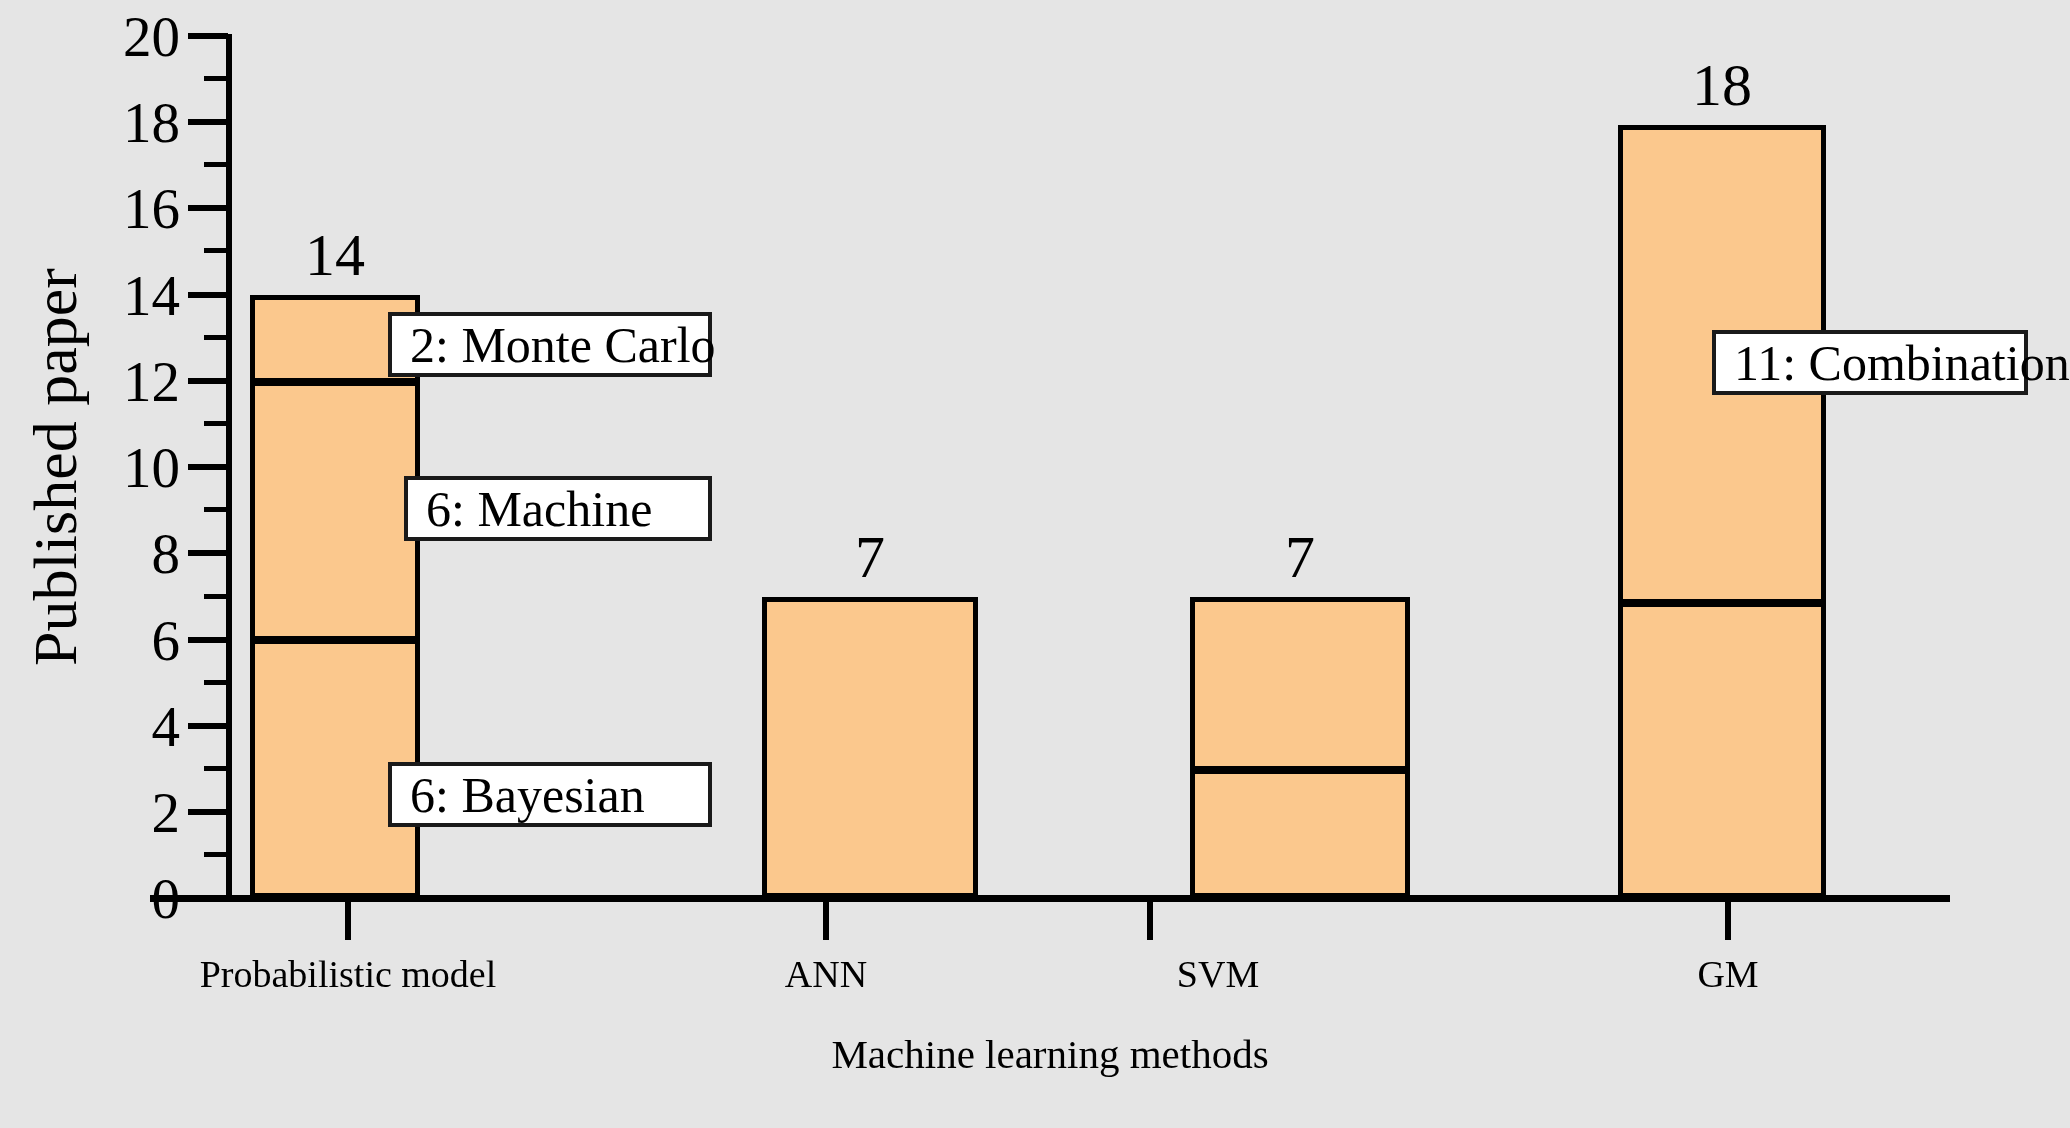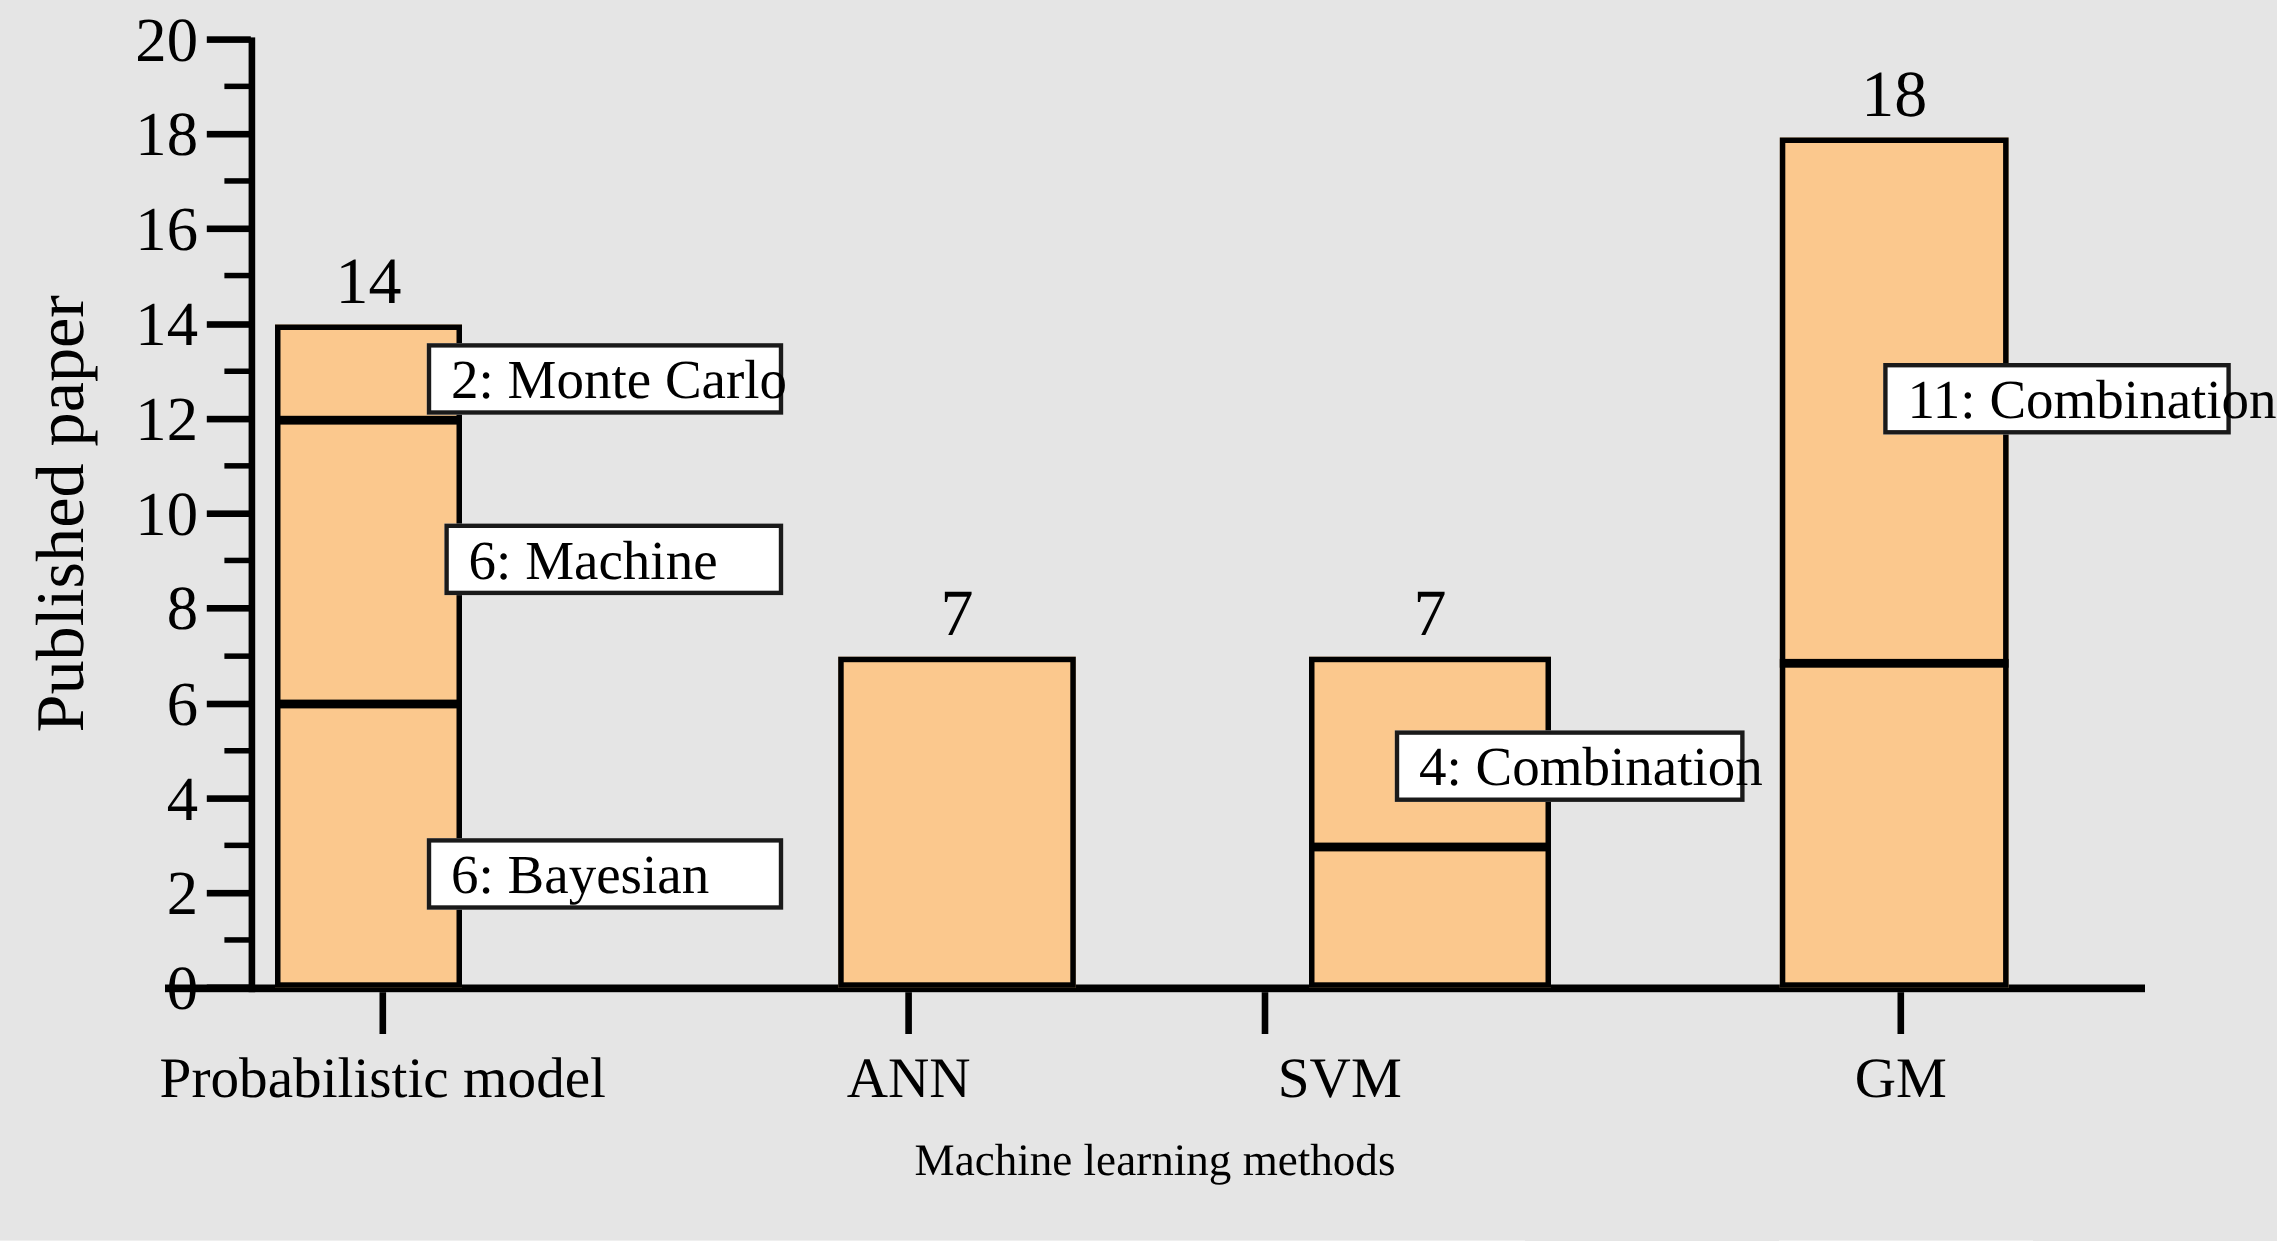--- a/index.html
+++ b/index.html
@@ -104,21 +104,21 @@
     position: absolute;
     top: 902px;
     width: 6px;
     height: 38px;
     background: #000000;
   }
   .xtick-label {
     position: absolute;
     top: 955px;
     text-align: center;
-    font-size: 52px;
+    font-size: 38px;
     line-height: 1;
     color: #000000;
     white-space: nowrap;
     transform: translateX(-50%);
   }
 
   
   .bar {
     position: absolute;
     background: #FBC88D;
@@ -272,19 +272,18 @@
 
   <div class="bar-divider" style="left:1618px; top:599px; width:208px;"></div>
   <div class="bar-total-label" style="left:1722px; top:55px;">18</div>
 
   <div class="callout" style="left:388px; top:312px; width:324px; height:65px;">2: Monte Carlo</div>
 
   <div class="callout" style="left:404px; top:476px; width:308px; height:65px;">6: Machine</div>
 
   <div class="callout" style="left:388px; top:762px; width:324px; height:65px;">6: Bayesian</div>
 
-  <div class="callout" style="left:1268px; top:664px; width:318px; height:65px;">4: Combination</div>
 
 
   <div class="callout" style="left:1712px; top:330px; width:316px; height:65px;">11: Combination</div>
 
 
 </div>
 
 </body></html>

